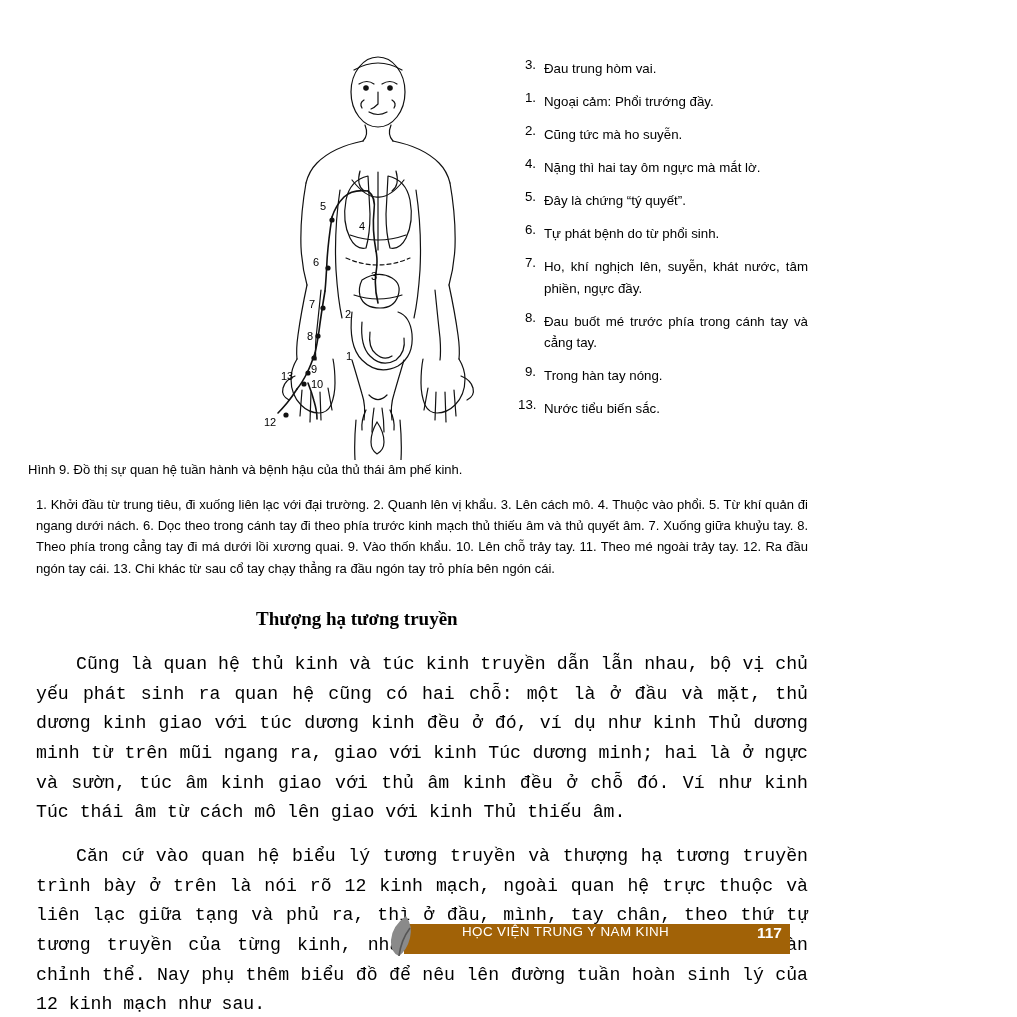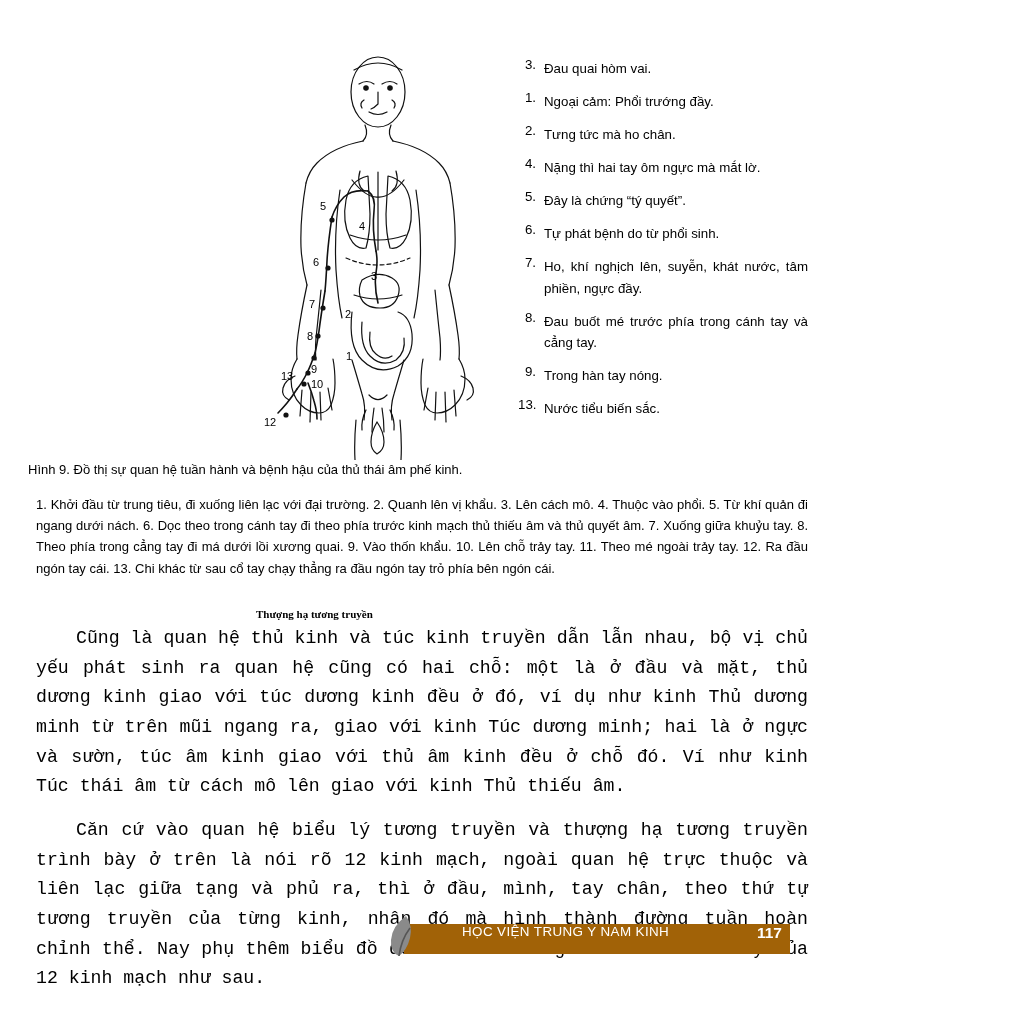--- a/index.html
+++ b/index.html
@@ -97,22 +97,22 @@
   
   .body-block {
     position: absolute;
     left: 36px;
     top: 608px;
     width: 772px;
   }
   .section-heading {
     font-family: "Liberation Serif", serif;
     font-weight: bold;
-    font-size: 11px;
-    margin: 0 0 4px 220px;
+    font-size: 19px;
+    margin: 0 0 20px 220px;
   }
   .para {
     font-family: Liberation Mono, monospace;
     font-size: 18.2px;
     line-height: 1.63;
     text-align: justify;
     margin: 0 0 14px 0;
     text-indent: 40px;
   }
 
@@ -274,29 +274,29 @@
             <text x="83" y="348" class="dg-num">10</text>
             <text x="36" y="386" class="dg-num">12</text>
             <text x="53" y="340" class="dg-num">13</text>
           </g>
         </svg>
       </div>
 
       <div class="symptom-list">
         <div class="symptom-item">
           <span class="symptom-num">3.</span>
-          <span class="symptom-text">Đau quai hòm vai.</span>
+          <span class="symptom-text">Đau trung hòm vai.</span>
         </div>
         <div class="symptom-item">
           <span class="symptom-num">1.</span>
           <span class="symptom-text">Ngoại cảm: Phổi trướng đầy.</span>
         </div>
         <div class="symptom-item">
           <span class="symptom-num">2.</span>
-          <span class="symptom-text">Tưng tức mà ho chân.</span>
+          <span class="symptom-text">Cũng tức mà ho suyễn.</span>
         </div>
         <div class="symptom-item">
           <span class="symptom-num">4.</span>
           <span class="symptom-text"> Nặng thì hai tay ôm ngực mà mắt lờ.</span>
         </div>
         <div class="symptom-item">
           <span class="symptom-num">5.</span>
           <span class="symptom-text">Đây là chứng “tý quyết”.</span>
         </div>
         <div class="symptom-item">

